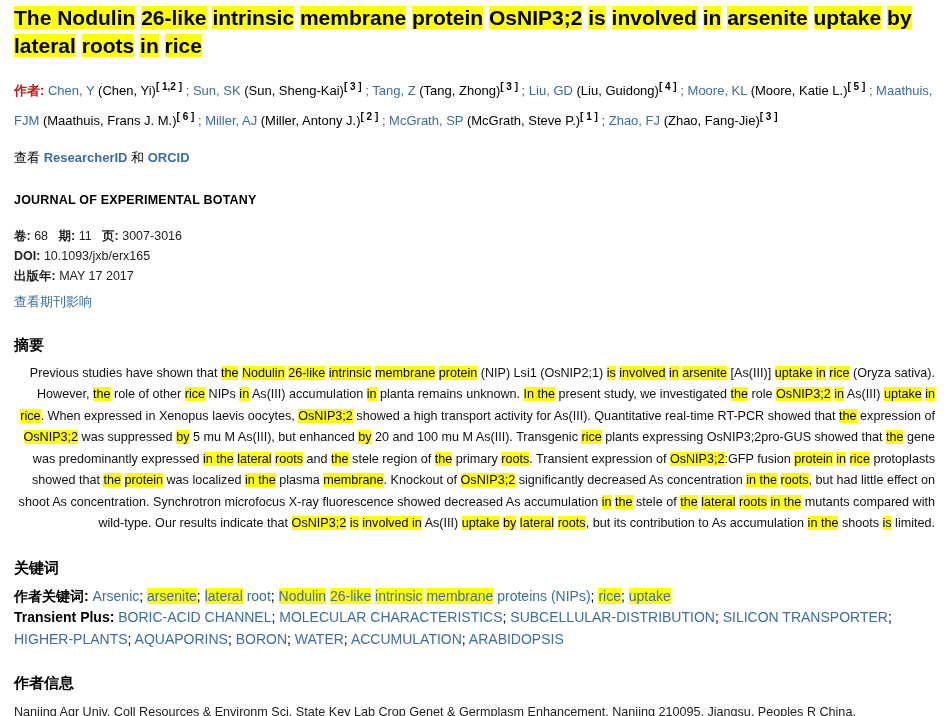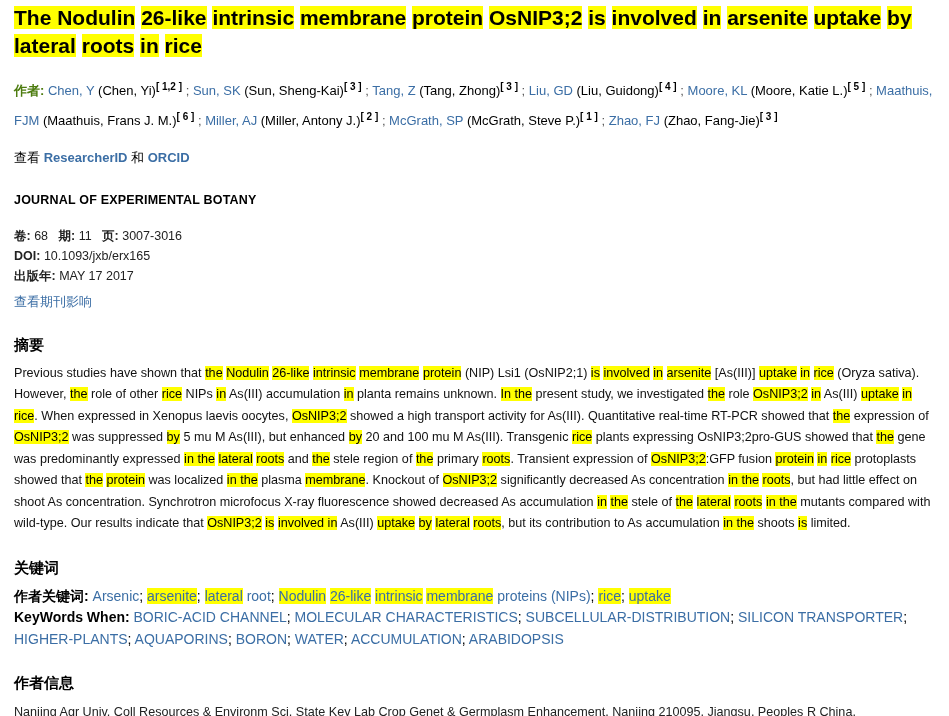--- a/index.html
+++ b/index.html
@@ -34,21 +34,21 @@
     color: #000;
   }
   
   .authors-block {
     margin-top: 14px;
     line-height: 25px;
     font-size: 13px;
   }
   .label-bold {
     font-weight: bold;
-    color: #4d7c0f;
+    color: #b91c1c;
   }
   a.link {
     color: #3b6ea5;
     text-decoration: none;
     cursor: pointer;
   }
   sup.aff {
     font-size: 10px;
     color: #000;
     font-weight: bold;
@@ -85,21 +85,21 @@
   
   h2.section {
     font-size: 15px;
     font-weight: bold;
     margin: 24px 0 8px 0;
     color: #000;
   }
   .abstract {
     font-size: 12.6px;
     line-height: 21.5px;
-    text-align: left;
+    text-align: right;
     color: #111;
   }
   .keywords {
     font-size: 14px;
     line-height: 21.5px;
   }
   .kw-label { font-weight: bold; color: #000; }
   .kw-plus-label { font-weight: bold; color: #000; }
   .kw-link { color: #3b6ea5; }
   .authorinfo {
@@ -153,21 +153,21 @@
   <h2 class="section">摘要</h2>
   <div class="abstract" id="abstract-el"><span>Previous studies have shown that </span><span class="hl">the</span><span> </span><span class="hl">Nodulin</span><span> </span><span class="hl">26-like</span><span> </span><span class="hl">intrinsic</span><span> </span><span class="hl">membrane</span><span> </span><span class="hl">protein</span><span> (NIP) Lsi1 (OsNIP2;1) </span><span class="hl">is</span><span> </span><span class="hl">involved</span><span> </span><span class="hl">in</span><span> </span><span class="hl">arsenite</span><span> [As(III)] </span><span class="hl">uptake</span><span> </span><span class="hl">in</span><span> </span><span class="hl">rice</span><span> (Oryza sativa). However, </span><span class="hl">the</span><span> role of other </span><span class="hl">rice</span><span> NIPs </span><span class="hl">in</span><span> As(III) accumulation </span><span class="hl">in</span><span> planta remains unknown. </span><span class="hl">In the</span><span> present study, we investigated </span><span class="hl">the</span><span> role </span><span class="hl">OsNIP3;2</span><span> </span><span class="hl">in</span><span> As(III) </span><span class="hl">uptake</span><span> </span><span class="hl">in</span><span> </span><span class="hl">rice</span><span>. When expressed in Xenopus laevis oocytes, </span><span class="hl">OsNIP3;2</span><span> showed a high transport activity for As(III). Quantitative real-time RT-PCR showed that </span><span class="hl">the</span><span> expression of </span><span class="hl">OsNIP3;2</span><span> was suppressed </span><span class="hl">by</span><span> 5 mu M As(III), but enhanced </span><span class="hl">by</span><span> 20 and 100 mu M As(III). Transgenic </span><span class="hl">rice</span><span> plants expressing OsNIP3;2pro-GUS showed that </span><span class="hl">the</span><span> gene was predominantly expressed </span><span class="hl">in the</span><span> </span><span class="hl">lateral</span><span> </span><span class="hl">roots</span><span> and </span><span class="hl">the</span><span> stele region of </span><span class="hl">the</span><span> primary </span><span class="hl">roots</span><span>. Transient expression of </span><span class="hl">OsNIP3;2</span><span>:GFP fusion </span><span class="hl">protein</span><span> </span><span class="hl">in</span><span> </span><span class="hl">rice</span><span> protoplasts showed that </span><span class="hl">the</span><span> </span><span class="hl">protein</span><span> was localized </span><span class="hl">in the</span><span> plasma </span><span class="hl">membrane</span><span>. Knockout of </span><span class="hl">OsNIP3;2</span><span> significantly decreased As concentration </span><span class="hl">in the</span><span> </span><span class="hl">roots</span><span>, but had little effect on shoot As concentration. Synchrotron microfocus X-ray fluorescence showed decreased As accumulation </span><span class="hl">in</span><span> </span><span class="hl">the</span><span> stele of </span><span class="hl">the</span><span> </span><span class="hl">lateral</span><span> </span><span class="hl">roots</span><span> </span><span class="hl">in the</span><span> mutants compared with wild-type. Our results indicate that </span><span class="hl">OsNIP3;2</span><span> </span><span class="hl">is</span><span> </span><span class="hl">involved in</span><span> As(III) </span><span class="hl">uptake</span><span> </span><span class="hl">by</span><span> </span><span class="hl">lateral</span><span> </span><span class="hl">roots</span><span>, but its contribution to As accumulation </span><span class="hl">in the</span><span> shoots </span><span class="hl">is</span><span> limited.</span></div>
 
   <h2 class="section">关键词</h2>
   <div class="keywords">
     <div>
       <span class="kw-label">作者关键词:</span>
       <span id="author-keywords"><a class="link kw-link">Arsenic</a><span>; </span><a class="link kw-link" style="background: rgb(255, 255, 0);">arsenite</a><span>; </span><a class="link kw-link" style="background: rgb(255, 255, 0);">lateral</a><a class="link kw-link"> root</a><span>; </span><a class="link kw-link" style="background: rgb(255, 255, 0);">Nodulin</a><span> </span><a class="link kw-link" style="background: rgb(255, 255, 0);">26-like</a><span> </span><a class="link kw-link" style="background: rgb(255, 255, 0);">intrinsic</a><span> </span><a class="link kw-link" style="background: rgb(255, 255, 0);">membrane</a><a class="link kw-link"> proteins (NIPs)</a><span>; </span><a class="link kw-link" style="background: rgb(255, 255, 0);">rice</a><span>; </span><a class="link kw-link" style="background: rgb(255, 255, 0);">uptake</a></span>
     </div>
     <div>
-      <span class="kw-plus-label">KeyWords When:</span>
+      <span class="kw-plus-label">Transient Plus:</span>
       <span id="keywords-plus"><a class="link kw-link">BORIC-ACID CHANNEL</a><span>; </span><a class="link kw-link">MOLECULAR CHARACTERISTICS</a><span>; </span><a class="link kw-link">SUBCELLULAR-DISTRIBUTION</a><span>; </span><a class="link kw-link">SILICON TRANSPORTER</a><span>; </span><a class="link kw-link">HIGHER-PLANTS</a><span>; </span><a class="link kw-link">AQUAPORINS</a><span>; </span><a class="link kw-link">BORON</a><span>; </span><a class="link kw-link">WATER</a><span>; </span><a class="link kw-link">ACCUMULATION</a><span>; </span><a class="link kw-link">ARABIDOPSIS</a></span>
     </div>
   </div>
 
   <h2 class="section">作者信息</h2>
   <div class="authorinfo">
     <div class="addr-row">
 
       <span class="addr-text">Nanjing Agr Univ, Coll Resources &amp; Environm Sci, State Key Lab Crop Genet &amp; Germplasm Enhancement, Nanjing 210095, Jiangsu, Peoples R China.</span>
     </div>

